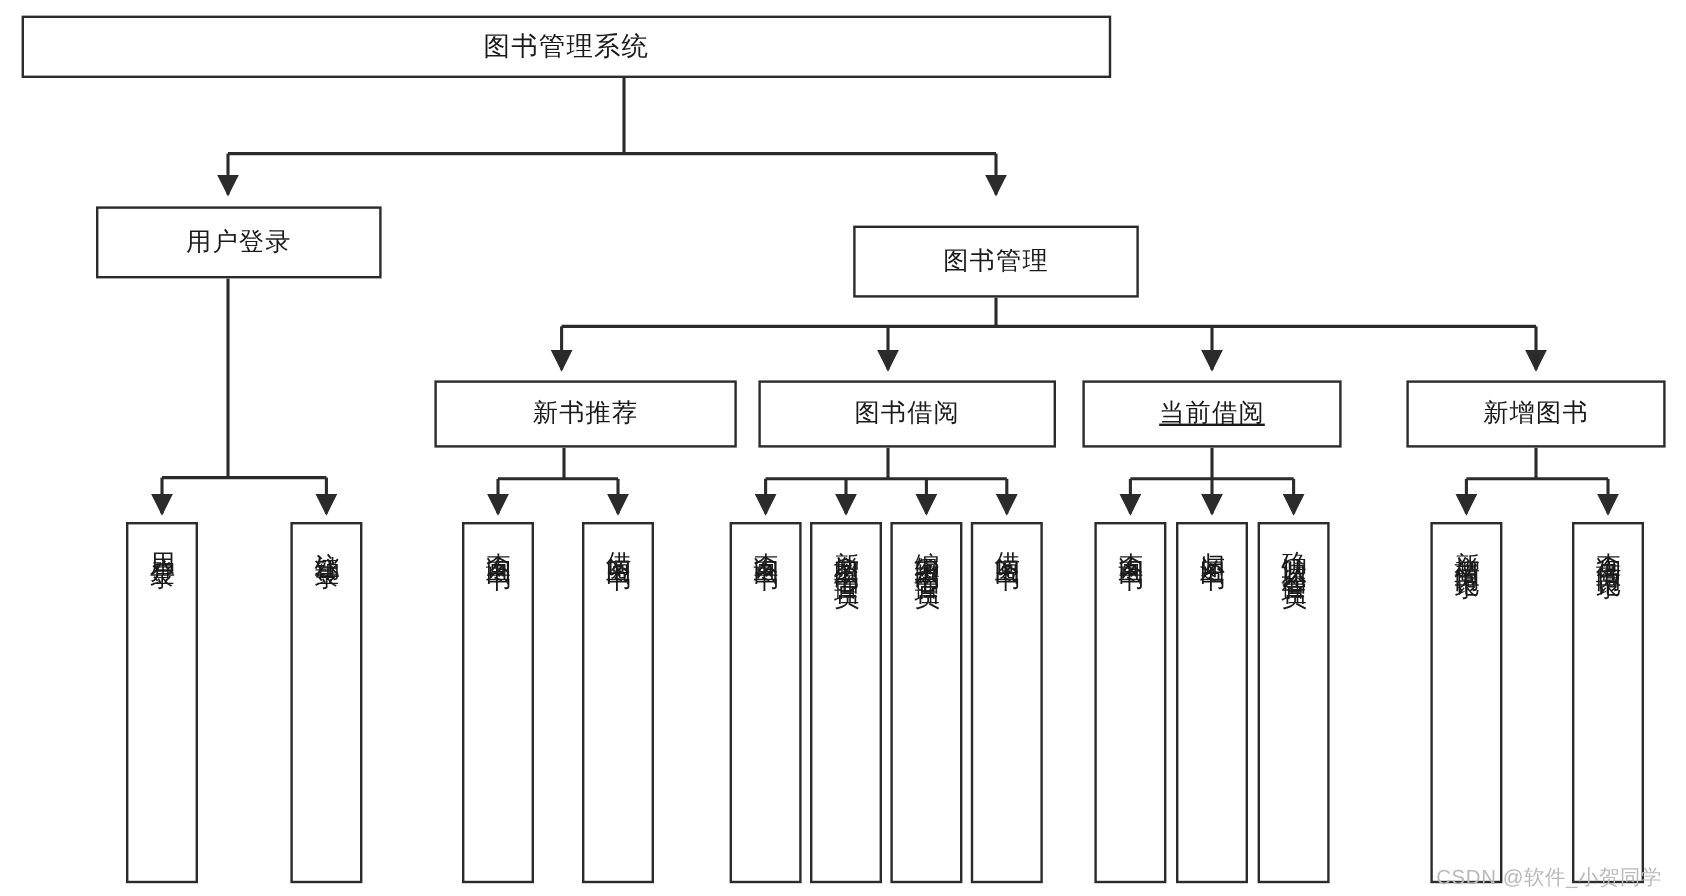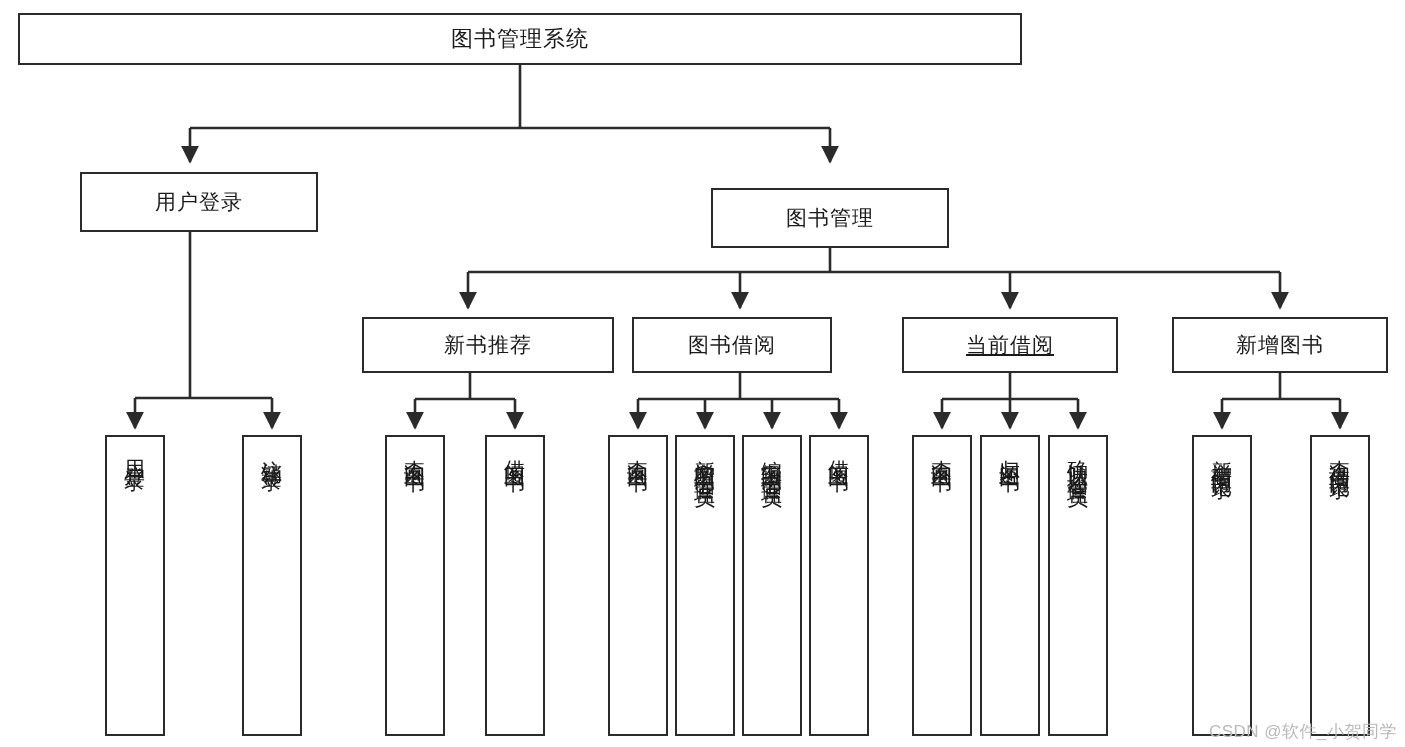--- a/index.html
+++ b/index.html
@@ -59,21 +59,21 @@
   .node.vert .label {
     writing-mode: vertical-rl;
     text-orientation: upright;
     font-size: 21px;
     letter-spacing: 4px;
     line-height: 1.0;
     white-space: nowrap;
   }
   .watermark {
     position: absolute;
-    right: 8px;
+    right: 20px;
     bottom: 4px;
     font-size: 17px;
     color: #b9b9b9;
     white-space: nowrap;
     z-index: 5;
     letter-spacing: 0.5px;
   }
 </style>
 </head>
 <body>
@@ -123,35 +123,35 @@
       <path d="M 1010 399 L 1010 428" marker-end="url(#arrow)"></path>
       <path d="M 1078 399 L 1078 428" marker-end="url(#arrow)"></path>
 
       <path d="M 1280 373 L 1280 399"></path>
       <path d="M 1222 399 L 1340 399"></path>
       <path d="M 1222 399 L 1222 428" marker-end="url(#arrow)"></path>
       <path d="M 1340 399 L 1340 428" marker-end="url(#arrow)"></path>
     </g>
   </svg>
 
-  <div class="node horiz root" style="left:18px; top:13px; width:1004px; height:52px;">
+  <div class="node horiz root" style="left:18px; top:13px; width:908px; height:52px;">
     <span class="label">图书管理系统</span>
   </div>
 
   <div class="node horiz" style="left:80px; top:172px; width:238px; height:60px;">
     <span class="label">用户登录</span>
   </div>
   <div class="node horiz" style="left:711px; top:172px; width:238px; height:60px;margin-top:16px;">
     <span class="label">图书管理</span>
   </div>
 
   <div class="node horiz" style="left:362px; top:317px; width:252px; height:56px;">
     <span class="label">新书推荐</span>
   </div>
-  <div class="node horiz" style="left:632px; top:317px; width:200px; height:56px;">
+  <div class="node horiz" style="left:632px; top:317px; width:248px; height:56px;">
     <span class="label">图书借阅</span>
   </div>
   <div class="node horiz" style="left:902px; top:317px; width:216px; height:56px;text-decoration:underline;">
     <span class="label">当前借阅</span>
   </div>
   <div class="node horiz" style="left:1172px; top:317px; width:216px; height:56px;">
     <span class="label">新增图书</span>
   </div>
 
   <div class="node vert" style="left:105px; top:435px; width:60px; height:301px;">

